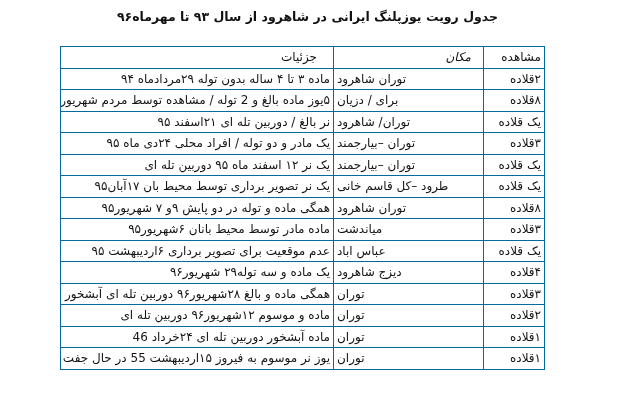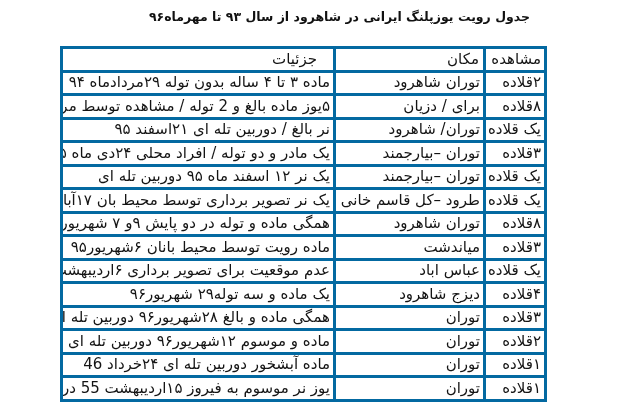--- a/index.html
+++ b/index.html
@@ -12,55 +12,55 @@
     background: #ffffff;
     position: relative;
     font-family: "DejaVu Sans", sans-serif;
     color: #1a1a1a;
     overflow: hidden;
     direction: rtl;
   }
   .page-title {
     position: absolute;
     top: 9px;
-    right: 90px;
+    right: 122px;
     font-size: 12.5px;
     font-weight: bold;
     white-space: nowrap;
     color: #111;
   }
   table.sightings {
     position: absolute;
     top: 46px;
     left: 60px;
     width: 484px;
     border-collapse: collapse;
     table-layout: fixed;
     direction: rtl;
   }
   table.sightings col.c-obs  { width: 61px; }
   table.sightings col.c-loc  { width: 150px; }
   table.sightings col.c-det  { width: 273px; }
   table.sightings td, table.sightings th {
-    border: 3px solid #0369a1;
+    border: 1px solid #0369a1;
     height: 20.5px;
     padding: 0 3px;
-    font-size: 15px;
+    font-size: 12px;
     font-weight: normal;
     line-height: 1;
     vertical-align: middle;
     text-align: right;
     white-space: nowrap;
     overflow: hidden;
     color: #141414;
     margin-left: 41px;
   }
   table.sightings th.h-det { padding-left: 0; padding-right: 16px; }
-  table.sightings th.h-loc { padding-right: 4px; }
-  table.sightings td.loc   { text-align: right; }
+  table.sightings th.h-loc { padding-right: 12px; font-style: italic; }
+  table.sightings td.loc   { text-align: left; }
 </style>
 </head>
 <body>
 
 <div class="page-title">جدول رویت یوزپلنگ ایرانی در شاهرود از سال ۹۳ تا مهرماه۹۶</div>
 
 <table class="sightings">
   <colgroup>
     <col class="c-obs">
       <col class="c-loc">
@@ -103,21 +103,21 @@
       <td class="det">یک نر تصویر برداری توسط محیط بان ۱۷آبان۹۵</td>
     </tr>
     <tr>
       <td class="obs">۸قلاده</td>
       <td class="loc">توران شاهرود</td>
       <td class="det">همگی ماده و توله در دو پایش ۹و ۷ شهریور۹۵</td>
     </tr>
     <tr>
       <td class="obs">۳قلاده</td>
       <td class="loc">میاندشت</td>
-      <td class="det">ماده رویت توسط محیط بانان ۶شهریور۹۵</td>
+      <td class="det">ماده مادر توسط محیط بانان ۶شهریور۹۵</td>
     </tr>
     <tr>
       <td class="obs">یک قلاده</td>
       <td class="loc">عباس اباد</td>
       <td class="det">عدم موقعیت برای تصویر برداری ۶اردیبهشت ۹۵</td>
     </tr>
     <tr>
       <td class="obs">۴قلاده</td>
       <td class="loc">دیزج شاهرود</td>
       <td class="det">یک ماده و سه توله۲۹ شهریور۹۶</td>

